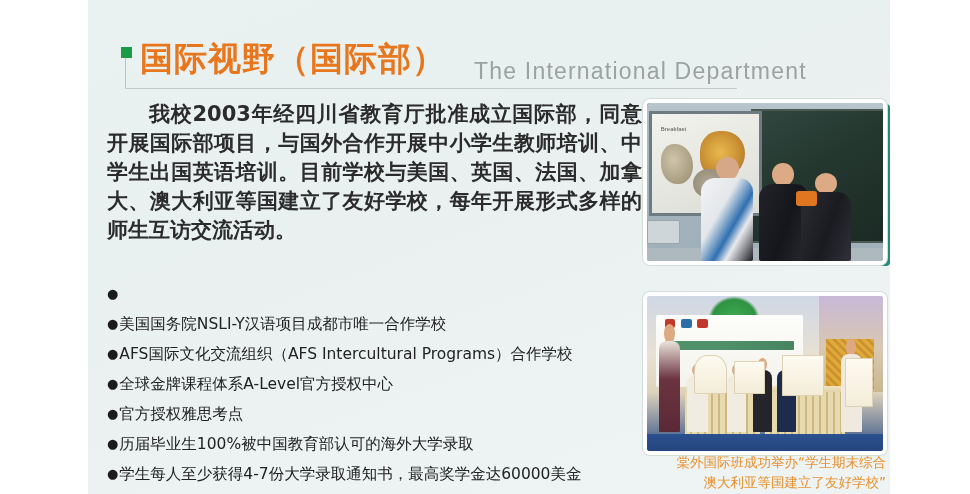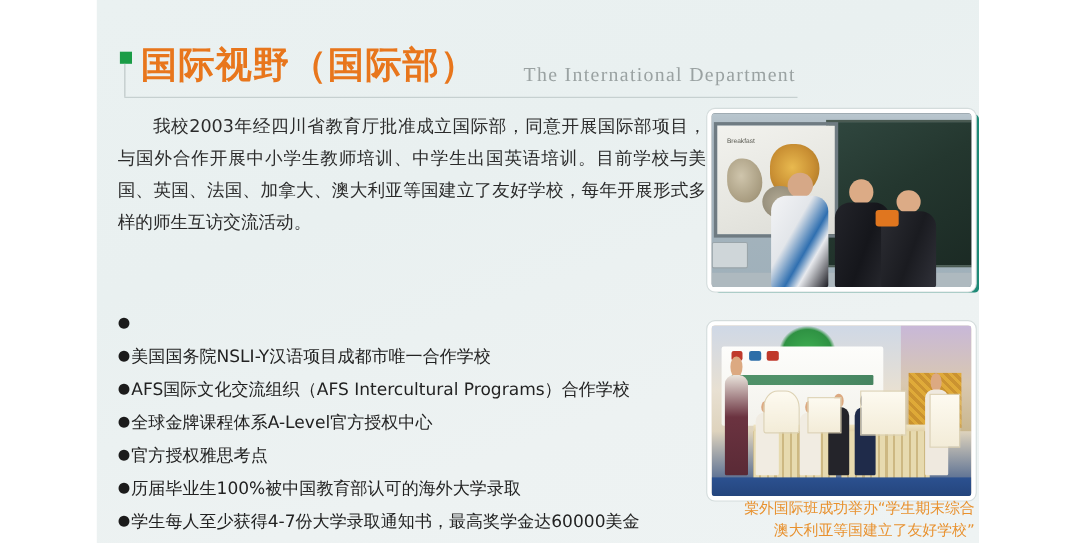--- a/index.html
+++ b/index.html
@@ -20,21 +20,21 @@
     left: 88px;
     top: 0;
     width: 802px;
     height: 494px;
     background: linear-gradient(160deg, #eaf1f1 0%, #e9f0f0 35%, #edf2f2 70%, #eef3f3 100%);
   }
 
   
   #header {
     position: absolute;
-    left: 0; top: 0;
+    left: 12px; top: 0;
     width: 802px; height: 92px;
   }
   .marker-square {
     position: absolute;
     left: 21px; top: 47px;
     width: 11px; height: 11px;
     background: #1a9c46;
   }
   .marker-stem {
     position: absolute;
@@ -55,40 +55,40 @@
     font-size: 33px;
     font-weight: bold;
     color: #e8761c;
     letter-spacing: 1px;
     line-height: 42px;
     white-space: nowrap;
   }
   .title-en {
     position: absolute;
     left: 374px; top: 58px;
-    font-family: Liberation Serif, serif;
-    font-size: 18px;
+    font-family: Liberation Sans, sans-serif;
+    font-size: 23px;
     color: #9aa2a2;
     letter-spacing: 1.2px;
     white-space: nowrap;
-    margin-left: 14px;
   }
 
   
   #intro {
     position: absolute;
     left: 19px; top: 100px;
     width: 535px;
     font-family: "DejaVu Sans", "Liberation Sans", sans-serif;
-    font-size: 16px;
+    font-size: 21px;
     line-height: 29px;
     color: #2b2b2b;
     text-indent: 2em;
     text-align: justify;
     text-justify: inter-ideograph;
+    font-weight: bold;
   }
 
   
   #achievements-bar {
     position: absolute;
     left: 25px; top: 232px;
     width: 522px; height: 35px;
     background: linear-gradient(180deg, #1f8a77 0%, #218d78 50%, #25917c 100%);
     border-top-left-radius: 12px;
   }

